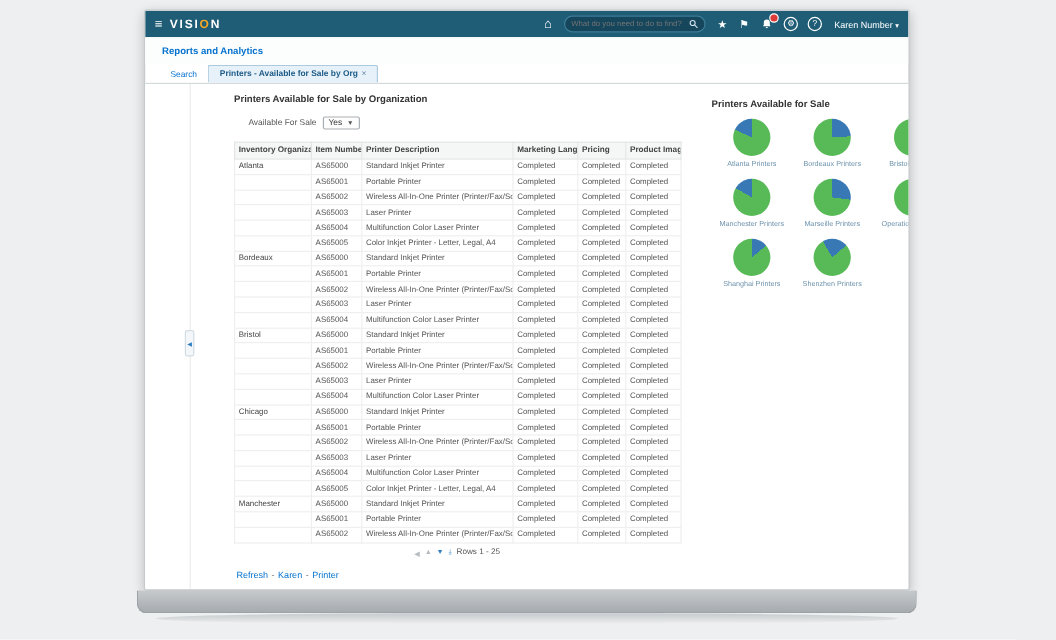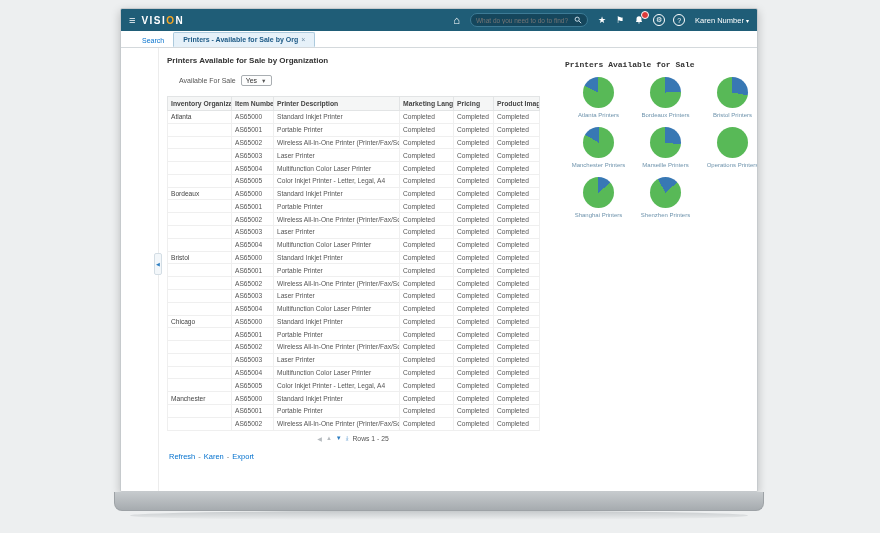--- a/index.html
+++ b/index.html
@@ -33,21 +33,21 @@
   .tabbar { height:17px; display:flex; align-items:flex-end; padding:0 12px; border-bottom:1px solid #d4d9dc; flex:0 0 auto; }
   .tab { font-size:7px; color:#0572ce; padding:3px 9px 3px; cursor:pointer; }
   .tab.active { background:#e6f1f9; border:1px solid #accadd; border-bottom:1px solid #e6f1f9; color:#1d5a86; font-weight:bold; border-radius:2px 2px 0 0; }
   .tab .close { color:#6b8aa3; font-weight:normal; margin-left:3px; cursor:pointer; }
 
   
   .content { flex:1; display:flex; background:#fff; position:relative; }
   .rail { width:38px; flex:0 0 auto; border-right:1px solid #ececec; position:relative; }
   .collapse-handle { position:absolute; right:-4px; top:205px; width:8px; height:22px; background:#f3f7fa; border:1px solid #d3dde4; border-radius:2px; display:flex; align-items:center; justify-content:center; font-size:5px; color:#2d7dc1; cursor:pointer; }
 
-  .main { width:396px; flex:0 0 auto; padding:8px 10px 0 8px; }
+  .main { width:396px; flex:0 0 auto; padding:8px 10px 0 8px;margin-left:28px; }
   .report-title { font-size:8px; font-weight:bold; color:#333; }
   .filter-row { display:flex; align-items:center; gap:5px; margin:10px 0 10px 12px; }
   .filter-row label { font-size:7px; color:#555; }
   .select { border:1px solid #a9aeb2; background:#fdfdfd; border-radius:2px; font-size:7px; color:#333; padding:1px 4px; cursor:pointer; display:inline-flex; gap:4px; align-items:center; }
   .select .caret { font-size:5.5px; color:#555; }
 
   table { border-collapse:collapse; table-layout:fixed; width:372px; }
   col.c0{width:64px} col.c1{width:42px} col.c2{width:126px} col.c3{width:54px} col.c4{width:40px} col.c5{width:46px}
   th { background:#f5f6f6; font-size:6.8px; color:#444; text-align:left; padding:3px 3px; border:1px solid #e2e4e5; font-weight:bold; white-space:nowrap; overflow:hidden; }
   td { font-size:6.6px; color:#555; padding:2.4px 3px; border:1px solid #efefef; white-space:nowrap; overflow:hidden; }
@@ -57,21 +57,21 @@
   .pg-icon { font-size:6px; cursor:pointer; }
   .pg-dim { color:#b7bcc0; }
   .pg-blue { color:#2d7dc1; }
 
   .footer-links { margin:10px 0 0 2px; font-size:7.5px; }
   .footer-links a { color:#0572ce; text-decoration:none; cursor:pointer; }
   .footer-links .sep { color:#777; margin:0 3px; }
 
   
   .charts { flex:1; padding:12px 8px 0 10px; }
-  .charts-title { font-size:8px; font-weight:bold; color:#333; margin-bottom:8px;font-family:Liberation Mono, monospace; }
+  .charts-title { font-size:8px; font-weight:bold; color:#333; margin-bottom:8px; }
   .pie-grid { display:grid; grid-template-columns:repeat(3,67px); row-gap:9px; }
   .pie-cell { display:flex; flex-direction:column; align-items:center; }
   .pie { width:31px; height:31px; border-radius:50%; cursor:pointer; }
   .pie-label { font-size:6px; color:#6e93ac; margin-top:4px; text-align:center; white-space:nowrap; }
 
   
   .base-bar { position:absolute; left:114px; top:492px; width:650px; height:19px;
     background:linear-gradient(#c6cacd,#a6abaf); border-radius:0 0 8px 8px; border:1px solid #9da2a6; border-top:none; }
   .base-shadow { position:absolute; left:130px; top:511px; width:618px; height:9px;
     background:linear-gradient(rgba(150,156,160,.45),rgba(150,156,160,0)); border-radius:50%/60%; }
@@ -100,20 +100,23 @@
           <path d="M8 2a4 4 0 0 0-4 4v3l-1 2h10l-1-2V6a4 4 0 0 0-4-4z"></path>
           <path d="M6.5 12a1.5 1.5 0 0 0 3 0z"></path>
         </svg>
       <span class="badge"></span>
     </span>
     <span class="circle-icon">⚙</span>
     <span class="circle-icon">?</span>
     <span class="user"><span>Karen Number</span> <span class="caret">▾</span></span>
   </div>
 
+  <div class="subheader">
+    <a>Reports and Analytics</a>
+  </div>
 
   <div class="tabbar">
     <div class="tab">Search</div>
     <div class="tab active">
       <span>Printers - Available for Sale by Org</span><span class="close">×</span>
     </div>
   </div>
 
   <div class="content">
     <div class="rail">
@@ -356,21 +359,21 @@
 
       <div class="pagination">
         <span class="pg-icon pg-dim">◀</span>
         <span class="pg-icon pg-dim">▲</span>
         <span class="pg-icon pg-blue">▼</span>
         <span class="pg-icon pg-blue">⤓</span>
         <span>Rows 1 - 25</span>
       </div>
 
       <div class="footer-links">
-        <a>Refresh</a><span class="sep">-</span><a>Karen</a><span class="sep">-</span><a>Export</a>
+        <a>Refresh</a><span class="sep">-</span><a>Karen</a><span class="sep">-</span><a>Printer</a>
       </div>
     </div>
 
     <div class="charts">
       <div class="charts-title">Printers Available for Sale</div>
       <div class="pie-grid">
           <div class="pie-cell">
             <div class="pie" style="background: conic-gradient(from 295deg, rgb(56, 120, 180) 0deg, rgb(56, 120, 180) 18%, rgb(88, 185, 87) 18%, rgb(88, 185, 87) 100%);"></div>
             <div class="pie-label">Atlanta Printers</div>
           </div>

